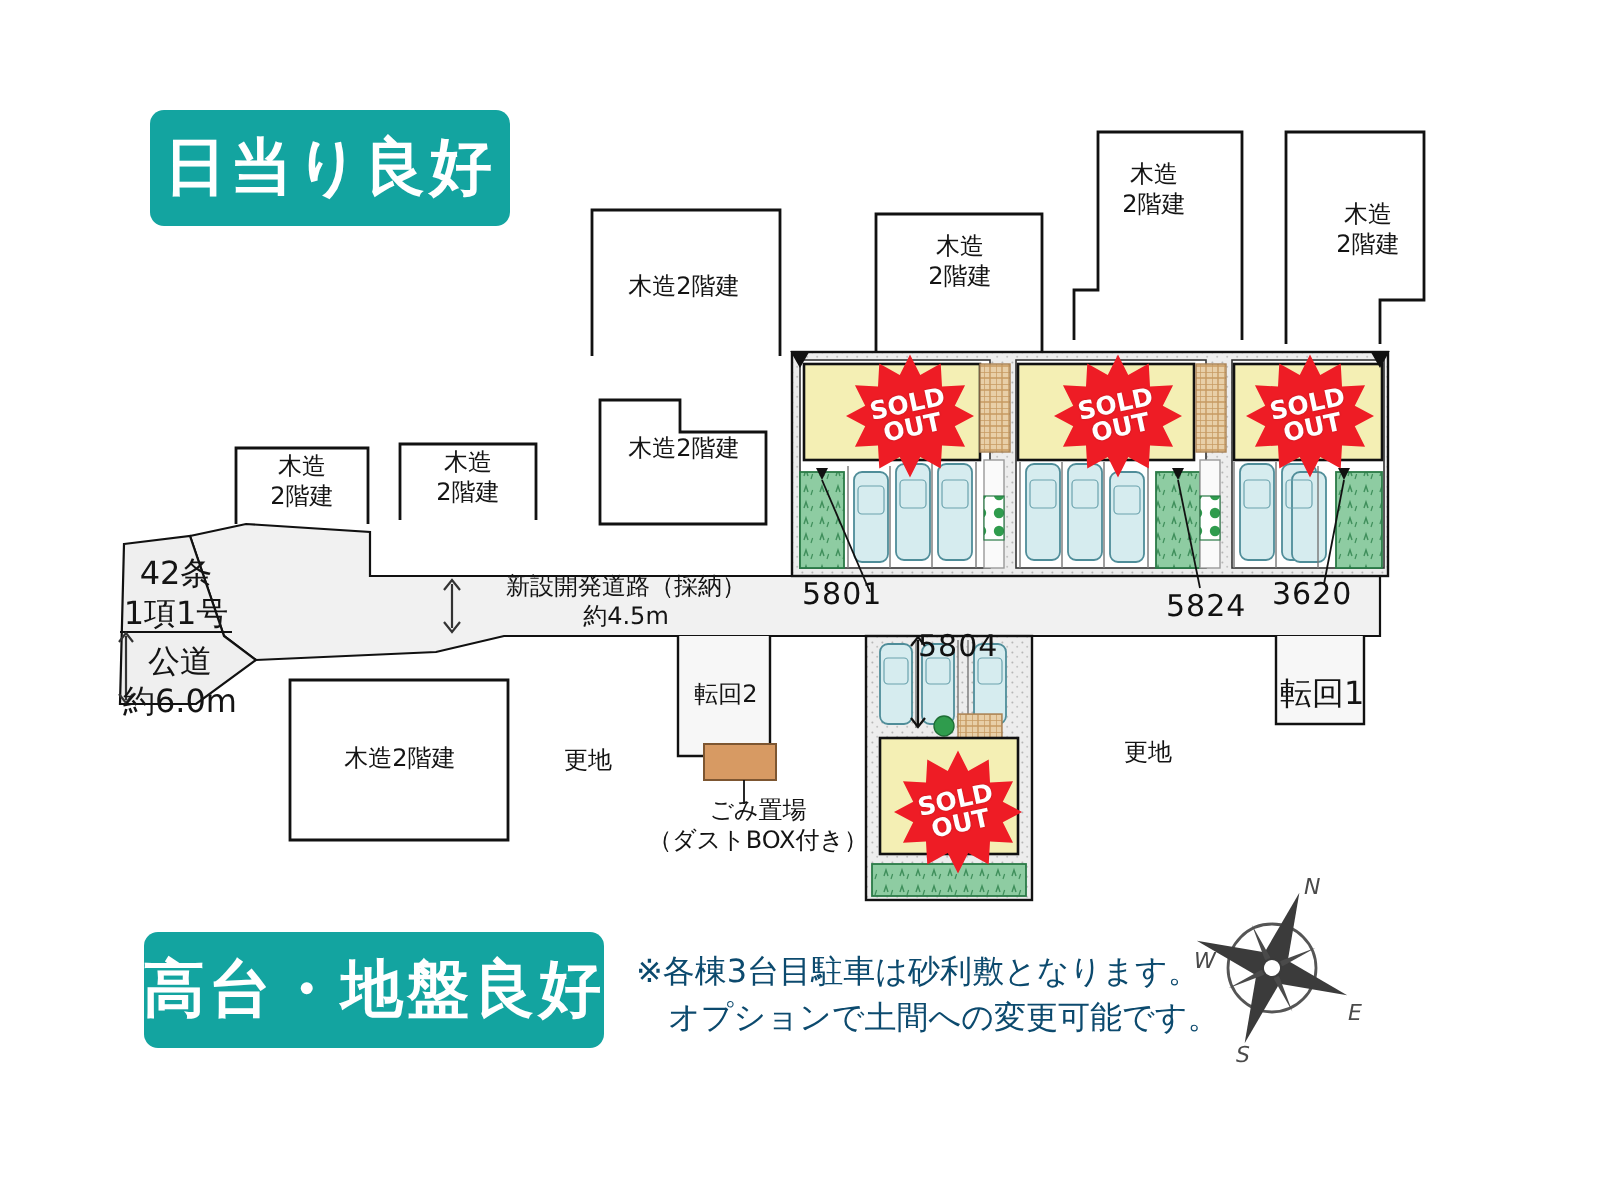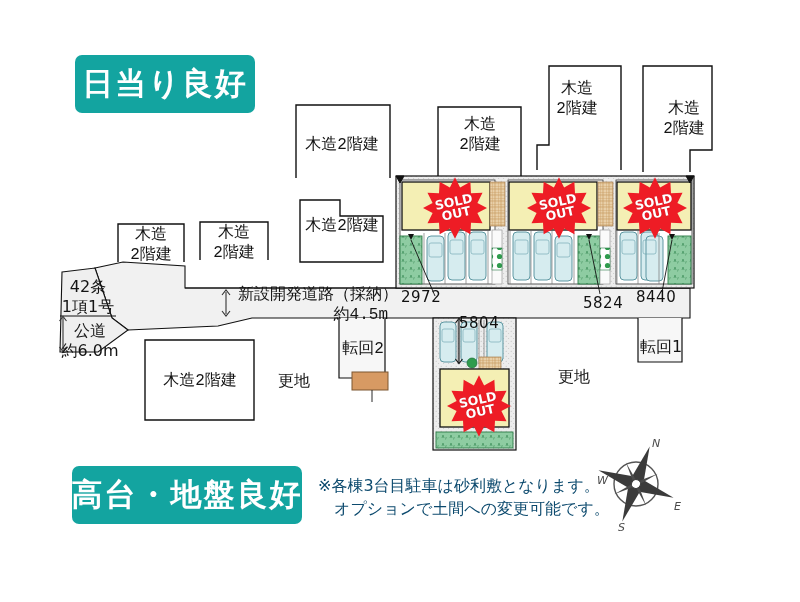--- a/index.html
+++ b/index.html
@@ -19,21 +19,21 @@
   }
   #banner-top{left:75px;top:55px;width:180px;height:58px;font-size:31px;}
   #banner-bottom{left:72px;top:466px;width:230px;height:58px;font-size:31px;}
 
   
   .mtext{
     position:absolute;white-space:pre;line-height:1.22;
     font-size:12.5px;color:#141414;text-align:center;
   }
   .mtext.sz12{font-size:16px;}
-  .mtext.sz13{font-size:16px;font-family:Liberation Mono, monospace;}
+  .mtext.sz13{font-size:12px;}
   .lotnum{position:absolute;font-size:15px;color:#111;letter-spacing:.5px;}
 
   .note{
     position:absolute;left:318px;top:474px;font-size:16px;
     line-height:1.45;color:#0c4a6e;white-space:pre-line;
   }
 
   
   .sold{position:absolute;width:64px;height:64px;}
   .sold .lbl{
@@ -247,21 +247,21 @@
         <path d="M17 17 L5 3 L0 0 L3 5 Z" fill="#4a4a4a"></path>
         <path d="M-17 17 L-5 3 L0 0 L-3 5 Z" fill="#4a4a4a"></path>
         <circle cx="0" cy="0" r="4.5" fill="#ffffff" stroke="#3b3b3b" stroke-width="1"></circle>
       </g>
     </g>
   </svg>
 
   <div class="banner" id="banner-top">日当り良好</div>
   <div class="banner" id="banner-bottom">高台・地盤良好</div>
 
-  <div class="mtext sz13" style="left:238px;top:286px;width:150px;text-align:right;">新設開発道路（採納）
+  <div class="mtext sz13" style="left:238px;top:286px;width:150px;">新設開発道路（採納）
 約4.5m</div>
   <div class="mtext sz12" style="left:60px;top:277px;width:56px;">42条
 1項1号</div>
   <div class="mtext sz12" style="left:60px;top:321px;width:60px;">公道
 約6.0m</div>
 
   <div class="mtext sz13" style="left:298px;top:136px;width:88px;">木造2階建</div>
   <div class="mtext sz13" style="left:444px;top:116px;width:72px;">木造
 2階建</div>
   <div class="mtext sz13" style="left:541px;top:80px;width:72px;">木造
@@ -270,26 +270,28 @@
 2階建</div>
   <div class="mtext sz13" style="left:120px;top:226px;width:62px;">木造
 2階建</div>
   <div class="mtext sz13" style="left:202px;top:224px;width:64px;">木造
 2階建</div>
   <div class="mtext sz13" style="left:300px;top:217px;width:84px;">木造2階建</div>
   <div class="mtext sz13" style="left:146px;top:372px;width:108px;">木造2階建</div>
 
   <div class="mtext sz13" style="left:342px;top:340px;width:42px;">転回2</div>
   <div class="mtext sz12" style="left:640px;top:337px;width:39px;">転回1</div>
+  <div class="mtext sz13" style="left:314px;top:398px;width:130px;">ごみ置場
+（ダストBOX付き）</div>
   <div class="mtext sz13" style="left:272px;top:373px;width:44px;">更地</div>
   <div class="mtext sz13" style="left:552px;top:369px;width:44px;">更地</div>
 
-  <div class="lotnum" style="left:401px;top:288px;">2972</div>
+  <div class="lotnum" style="left:401px;top:288px;">5801</div>
   <div class="lotnum" style="left:583px;top:294px;">5824</div>
-  <div class="lotnum" style="left:636px;top:288px;">8440</div>
+  <div class="lotnum" style="left:636px;top:288px;">3620</div>
   <div class="lotnum" style="left:459px;top:314px;">5804</div>
 
   <div class="sold" style="left:423px;top:176px;">
     <svg viewBox="0 0 100 100" width="64" height="64">
       <polygon fill="#ee1c25" points="50,2 58,18 74,9 75,27 93,26 85,42 100,50 85,58 93,74 75,73 74,91 58,82 50,98 42,82 26,91 25,73 7,74 15,58 0,50 15,42 7,26 25,27 26,9 42,18"></polygon>
     </svg>
     <div class="lbl">
       <span>SOLD</span>
       <span>OUT</span>
     </div>

